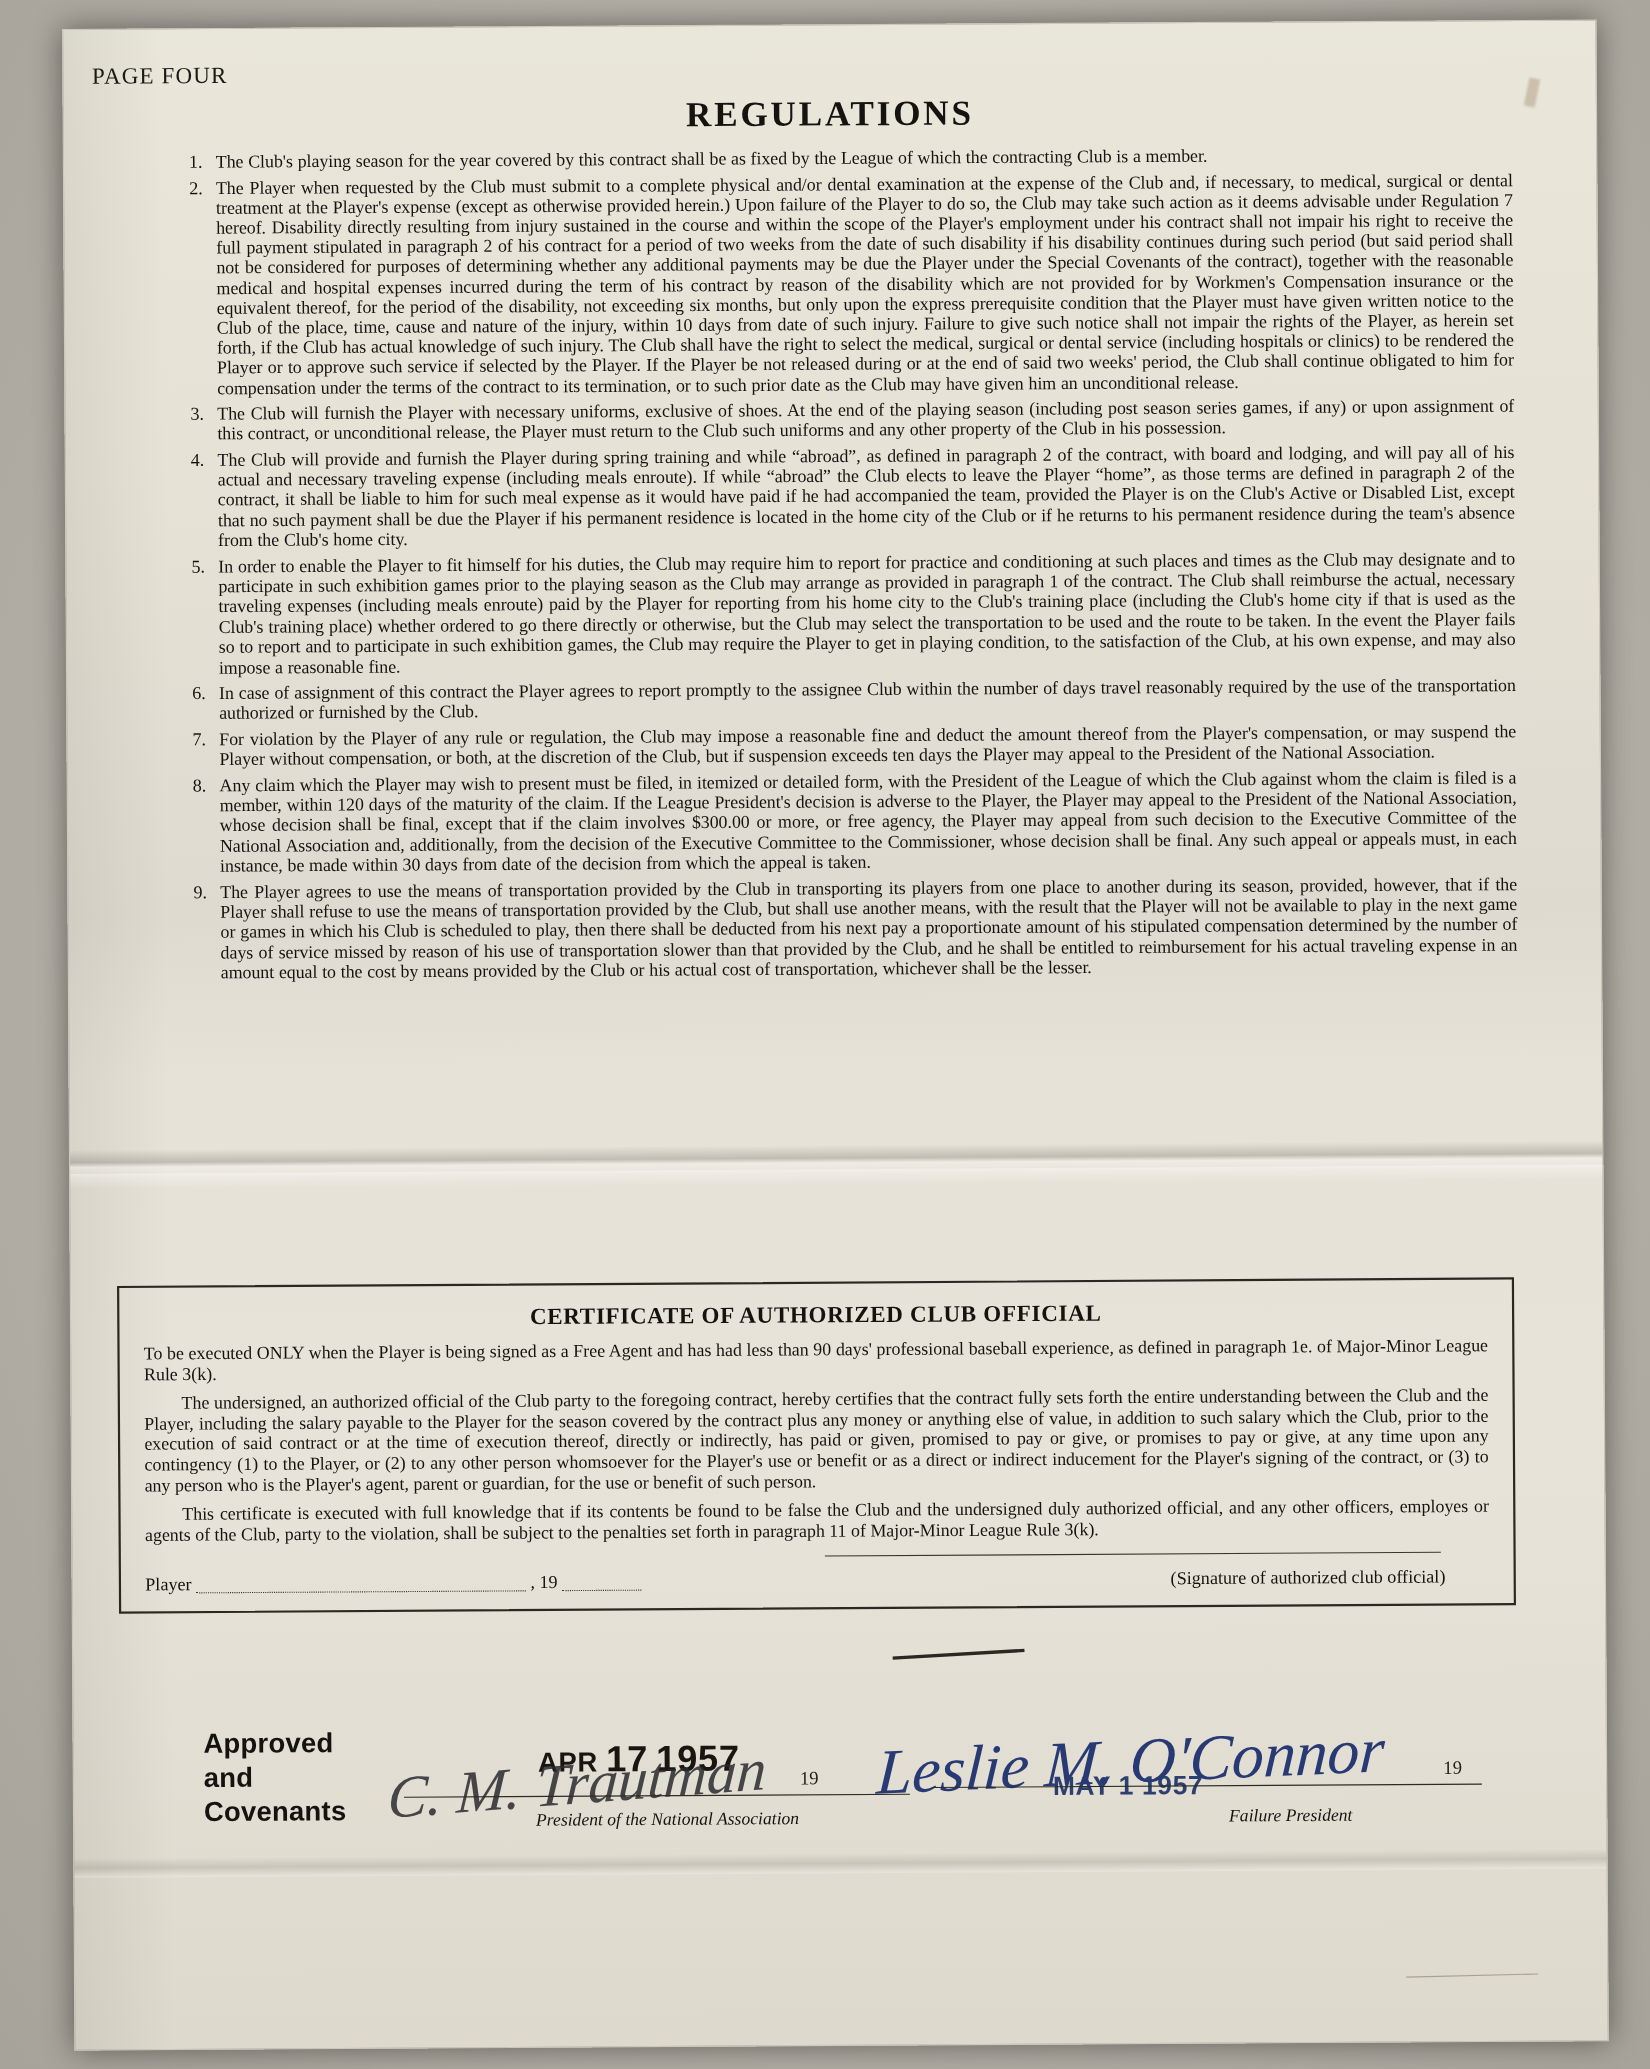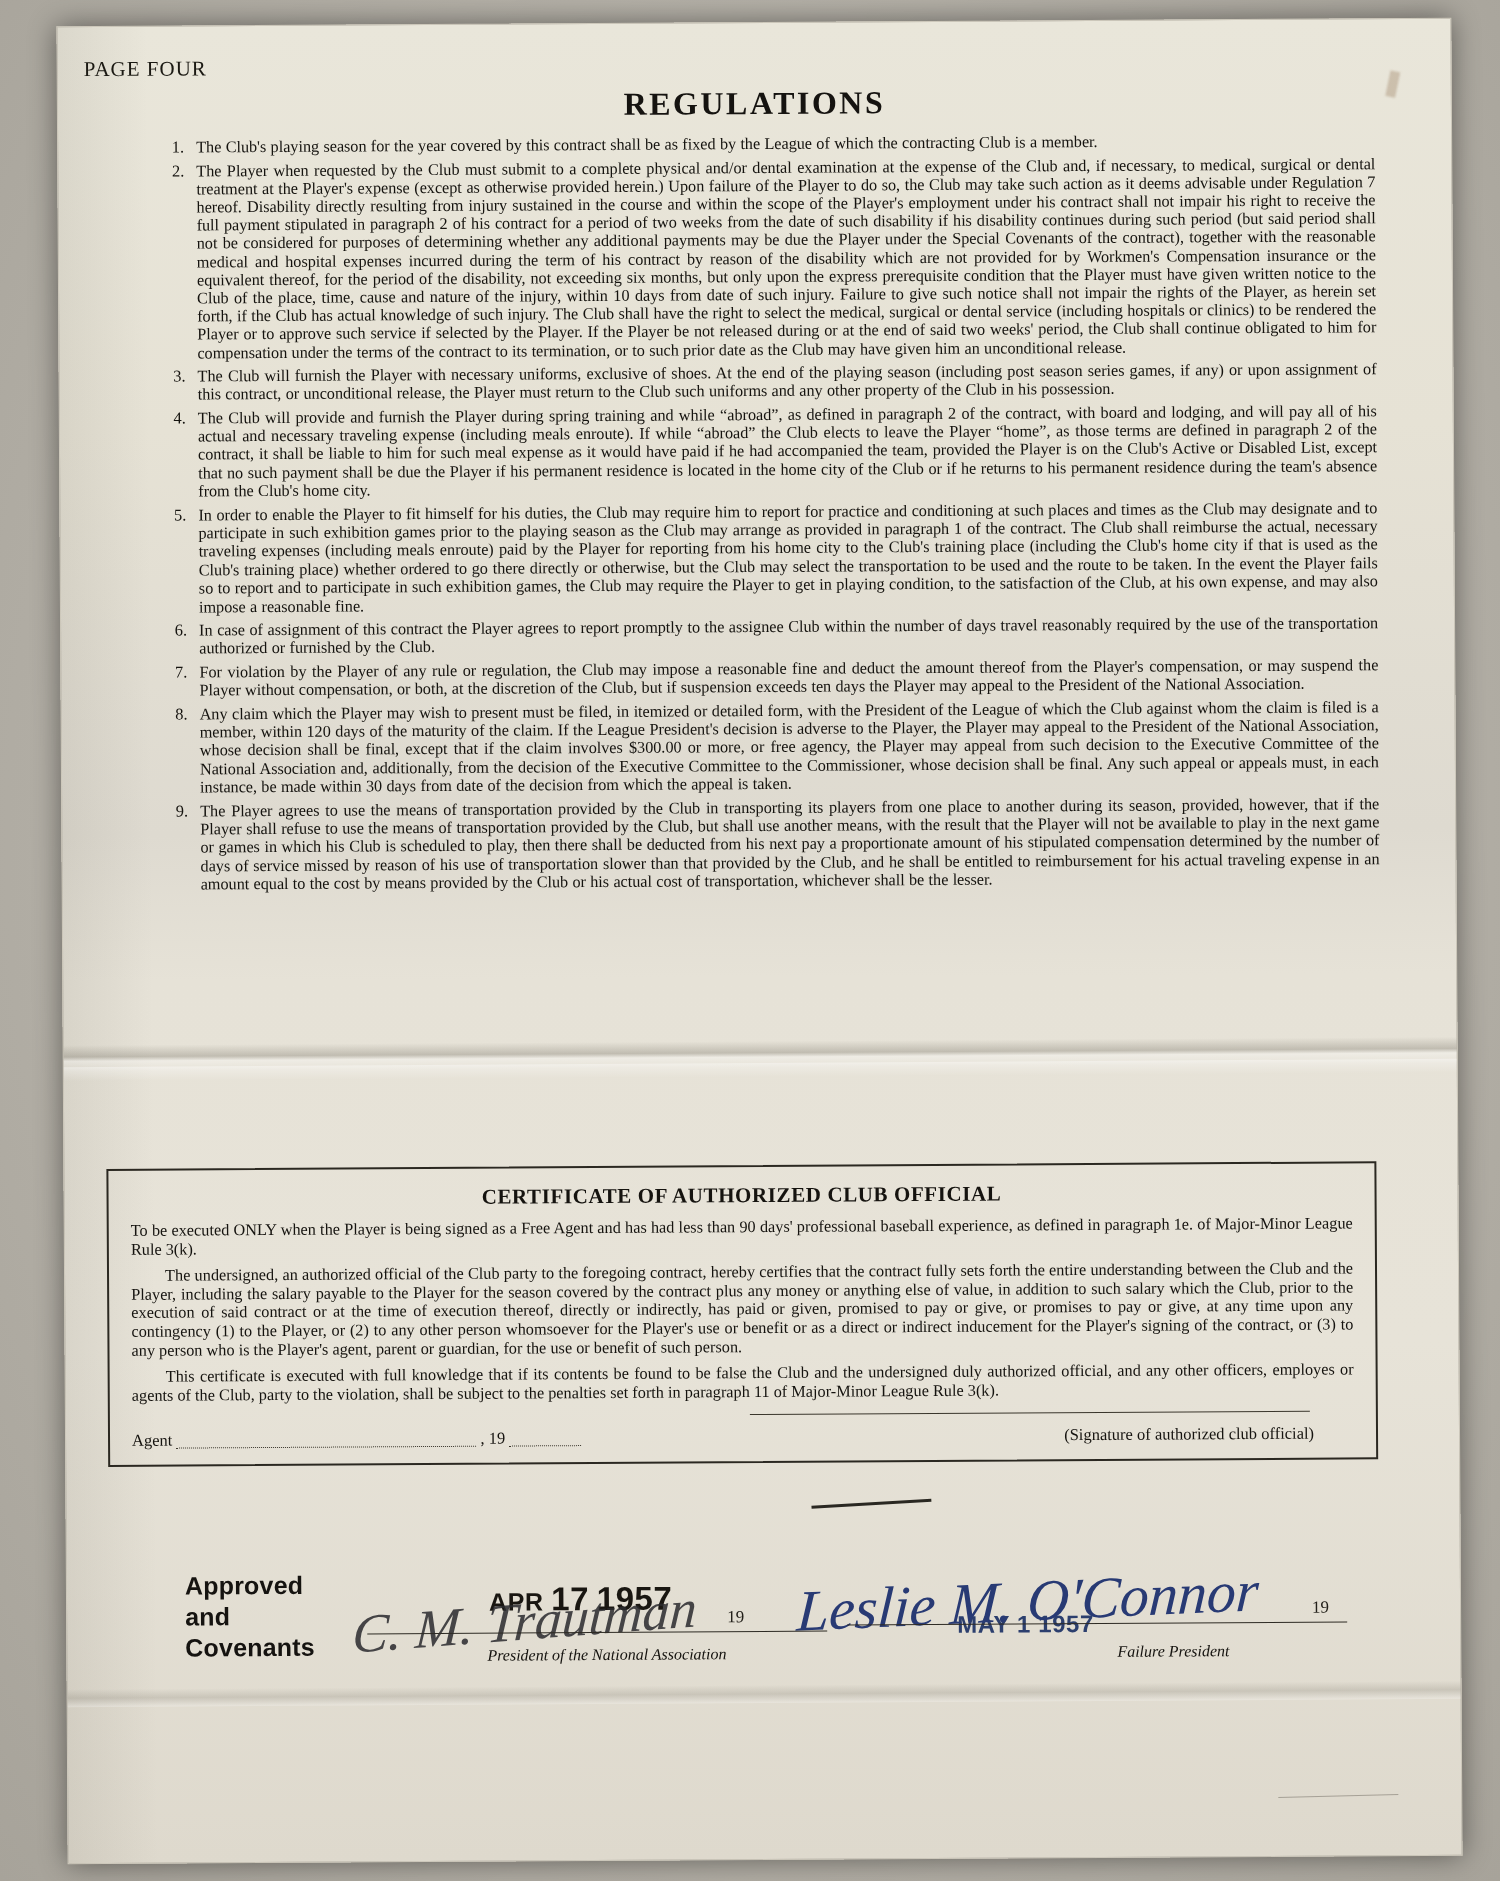--- a/index.html
+++ b/index.html
@@ -301,21 +301,21 @@
 
       </div>
 
       <div class="cert">
         <h2>CERTIFICATE OF AUTHORIZED CLUB OFFICIAL</h2>
         <p>To be executed ONLY when the Player is being signed as a Free Agent and has had less than 90 days' professional baseball experience, as defined in paragraph 1e. of Major-Minor League Rule 3(k).</p>
         <p class="ind">The undersigned, an authorized official of the Club party to the foregoing contract, hereby certifies that the contract fully sets forth the entire understanding between the Club and the Player, including the salary payable to the Player for the season covered by the contract plus any money or anything else of value, in addition to such salary which the Club, prior to the execution of said contract or at the time of execution thereof, directly or indirectly, has paid or given, promised to pay or give, or promises to pay or give, at any time upon any contingency (1) to the Player, or (2) to any other person whomsoever for the Player's use or benefit or as a direct or indirect inducement for the Player's signing of the contract, or (3) to any person who is the Player's agent, parent or guardian, for the use or benefit of such person.</p>
         <p class="ind">This certificate is executed with full knowledge that if its contents be found to be false the Club and the undersigned duly authorized official, and any other officers, employes or agents of the Club, party to the violation, shall be subject to the penalties set forth in paragraph 11 of Major-Minor League Rule 3(k).</p>
 
         <div class="dateline">
-          <span class="dated">Agent</span>
+          <span class="dated">Player</span>
           <span class="dots"></span>
           <span class="dated">, 19</span>
           <span class="dots short"></span>
           <span class="sig-label">(Signature of authorized club official)</span>
         </div>
         <div class="sigline-cert"></div>
       </div>
 
       <div class="strike"></div>
 

